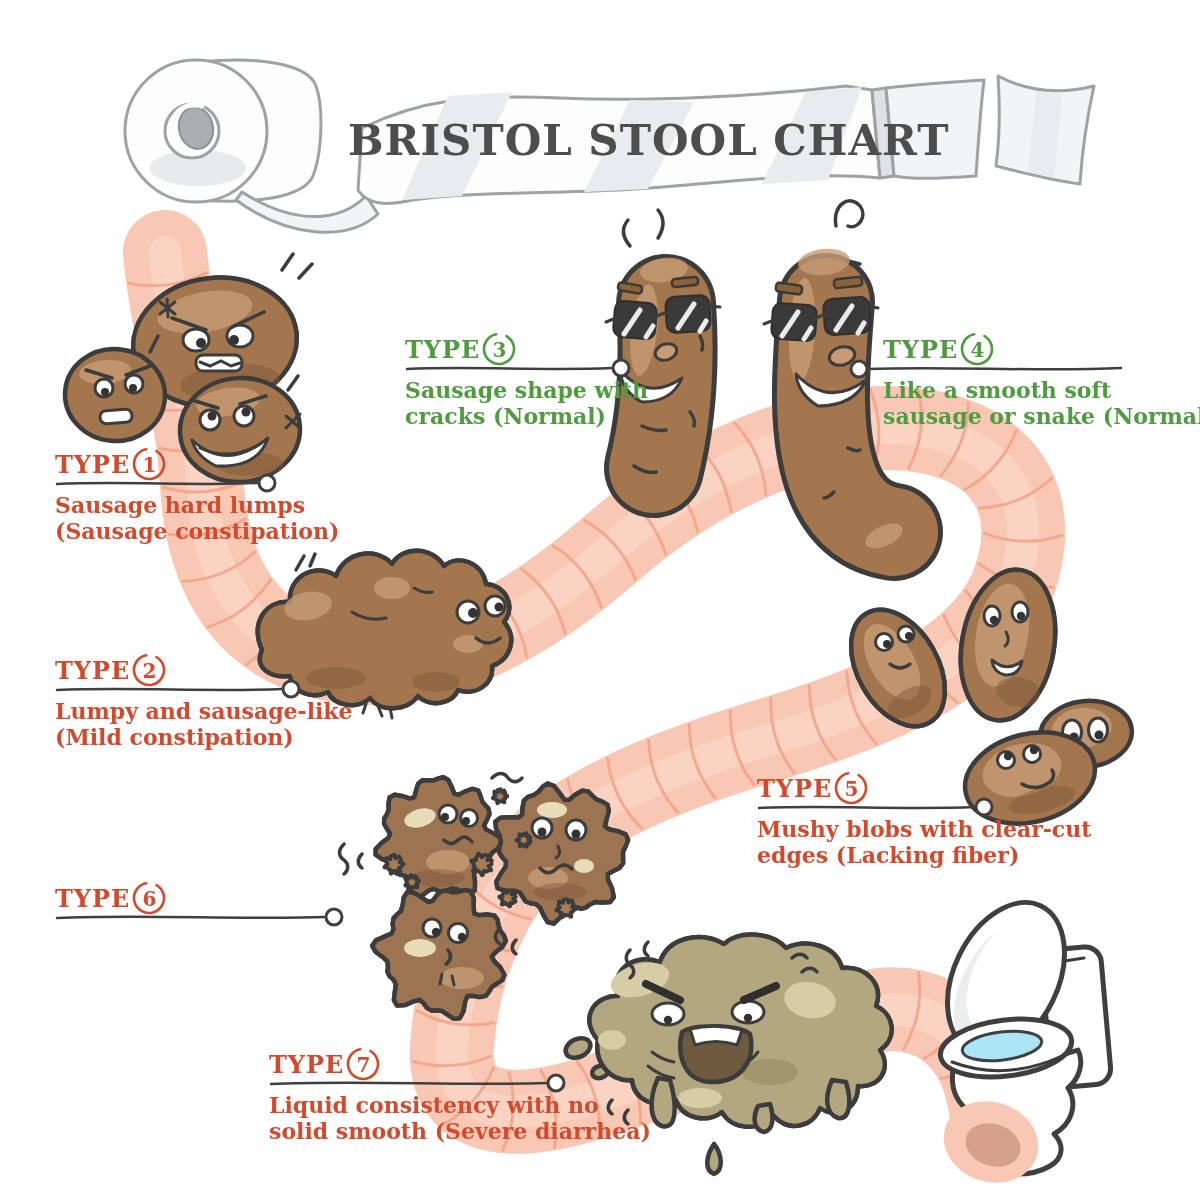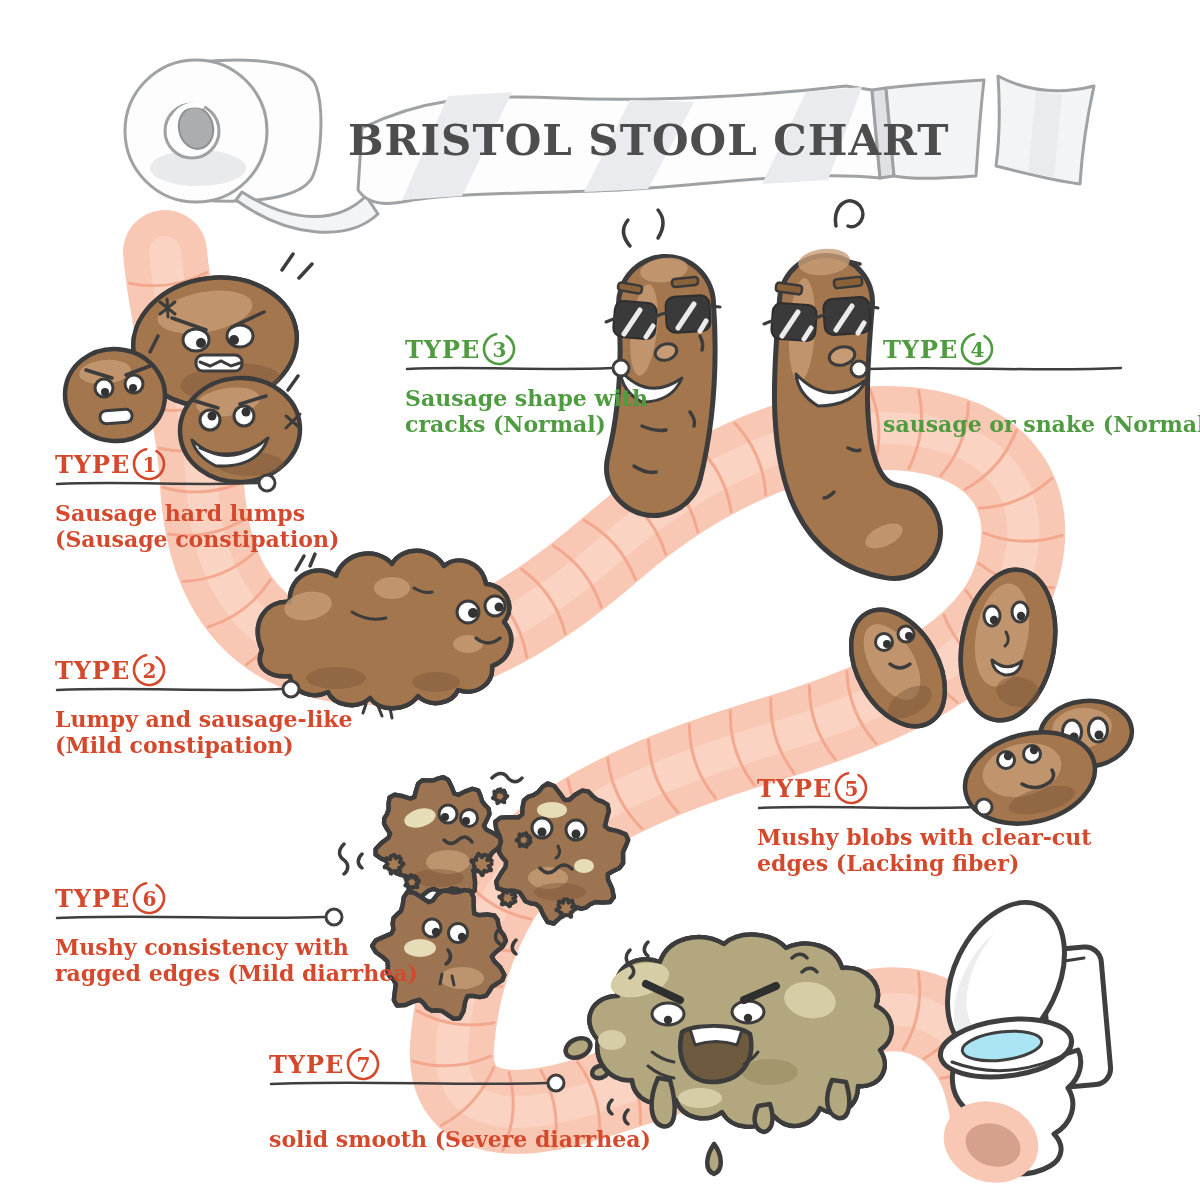--- a/index.html
+++ b/index.html
@@ -39,21 +39,21 @@
   .title{position:absolute;left:348px;top:116px;width:444px;text-align:center;
          font-size:42px;font-weight:bold;color:#4d4d4d;letter-spacing:1px;white-space:nowrap;}
   .label{position:absolute;}
   .type-row{display:flex;align-items:center;gap:1px;font-weight:bold;font-size:24px;letter-spacing:1px;}
   .red{color:#d4492c;}
   .green{color:#4e9b40;}
   .numwrap{position:relative;width:36px;height:36px;flex:0 0 36px;}
   .numwrap svg{position:absolute;left:0;top:0;width:36px;height:36px;}
   .numwrap .num{position:absolute;left:0;top:1px;width:36px;height:36px;display:flex;
                 align-items:center;justify-content:center;font-size:20px;font-weight:bold;letter-spacing:0;}
-  .desc{margin-top:19px;font-size:22px;font-weight:bold;line-height:1.18;white-space:nowrap;}
+  .desc{margin-top:11px;font-size:22px;font-weight:bold;line-height:1.18;white-space:nowrap;}
 </style>
 </head>
 <body>
 
 <div class="stage">
 
 <svg class="scene" width="1200" height="1200" viewBox="0 0 1200 1200">
   <defs>
     <path id="tube-center" d="M 165,252 C 172,330 198,408 202,484 C 206,556 232,636 326,658 C 424,680 520,628 612,548 C 692,478 790,430 880,428 C 990,426 1052,490 1010,592 C 976,664 880,706 775,738 C 688,764 614,792 556,834 C 492,880 458,966 452,1046 C 448,1106 492,1126 578,1102 C 668,1076 792,1028 868,1012 C 934,998 976,1040 988,1094 C 993,1117 994,1131 992,1140"></path>
   </defs>
@@ -456,21 +456,21 @@
 <div class="label green" style="left:883px;top:331px">
   <div class="type-row">
     <span>TYPE</span>
     <span class="numwrap">
       <svg viewBox="0 0 36 36">
             <circle cx="18" cy="18" r="15" fill="none" stroke="currentColor" stroke-width="2.6" stroke-dasharray="83 11" stroke-linecap="round" transform="rotate(-60 18 18)"></circle>
           </svg>
       <span class="num">4</span>
     </span>
   </div>
-  <div class="desc"><br><span>sausage or snake (Normal)</span></div>
+  <div class="desc"><span>Like a smooth soft</span><br><span>sausage or snake (Normal)</span></div>
 </div>
 
 <div class="label red" style="left:757px;top:770px">
   <div class="type-row">
     <span>TYPE</span>
     <span class="numwrap">
       <svg viewBox="0 0 36 36">
             <circle cx="18" cy="18" r="15" fill="none" stroke="currentColor" stroke-width="2.6" stroke-dasharray="83 11" stroke-linecap="round" transform="rotate(-60 18 18)"></circle>
           </svg>
       <span class="num">5</span>
@@ -482,29 +482,28 @@
 <div class="label red" style="left:55px;top:880px">
   <div class="type-row">
     <span>TYPE</span>
     <span class="numwrap">
       <svg viewBox="0 0 36 36">
             <circle cx="18" cy="18" r="15" fill="none" stroke="currentColor" stroke-width="2.6" stroke-dasharray="83 11" stroke-linecap="round" transform="rotate(-60 18 18)"></circle>
           </svg>
       <span class="num">6</span>
     </span>
   </div>
-  <div class="desc"><span>Mushy consistency with</span><br><span>ragged edges (Mild diarrhea)</span></div>
 </div>
 
 <div class="label red" style="left:269px;top:1046px">
   <div class="type-row">
     <span>TYPE</span>
     <span class="numwrap">
       <svg viewBox="0 0 36 36">
             <circle cx="18" cy="18" r="15" fill="none" stroke="currentColor" stroke-width="2.6" stroke-dasharray="83 11" stroke-linecap="round" transform="rotate(-60 18 18)"></circle>
           </svg>
       <span class="num">7</span>
     </span>
   </div>
-  <div class="desc"><br><span>solid smooth (Severe diarrhea)</span></div>
+  <div class="desc"><span>Liquid consistency with no</span><br><span>solid smooth (Severe diarrhea)</span></div>
 </div>
 
 </div>
 
 </body></html>

